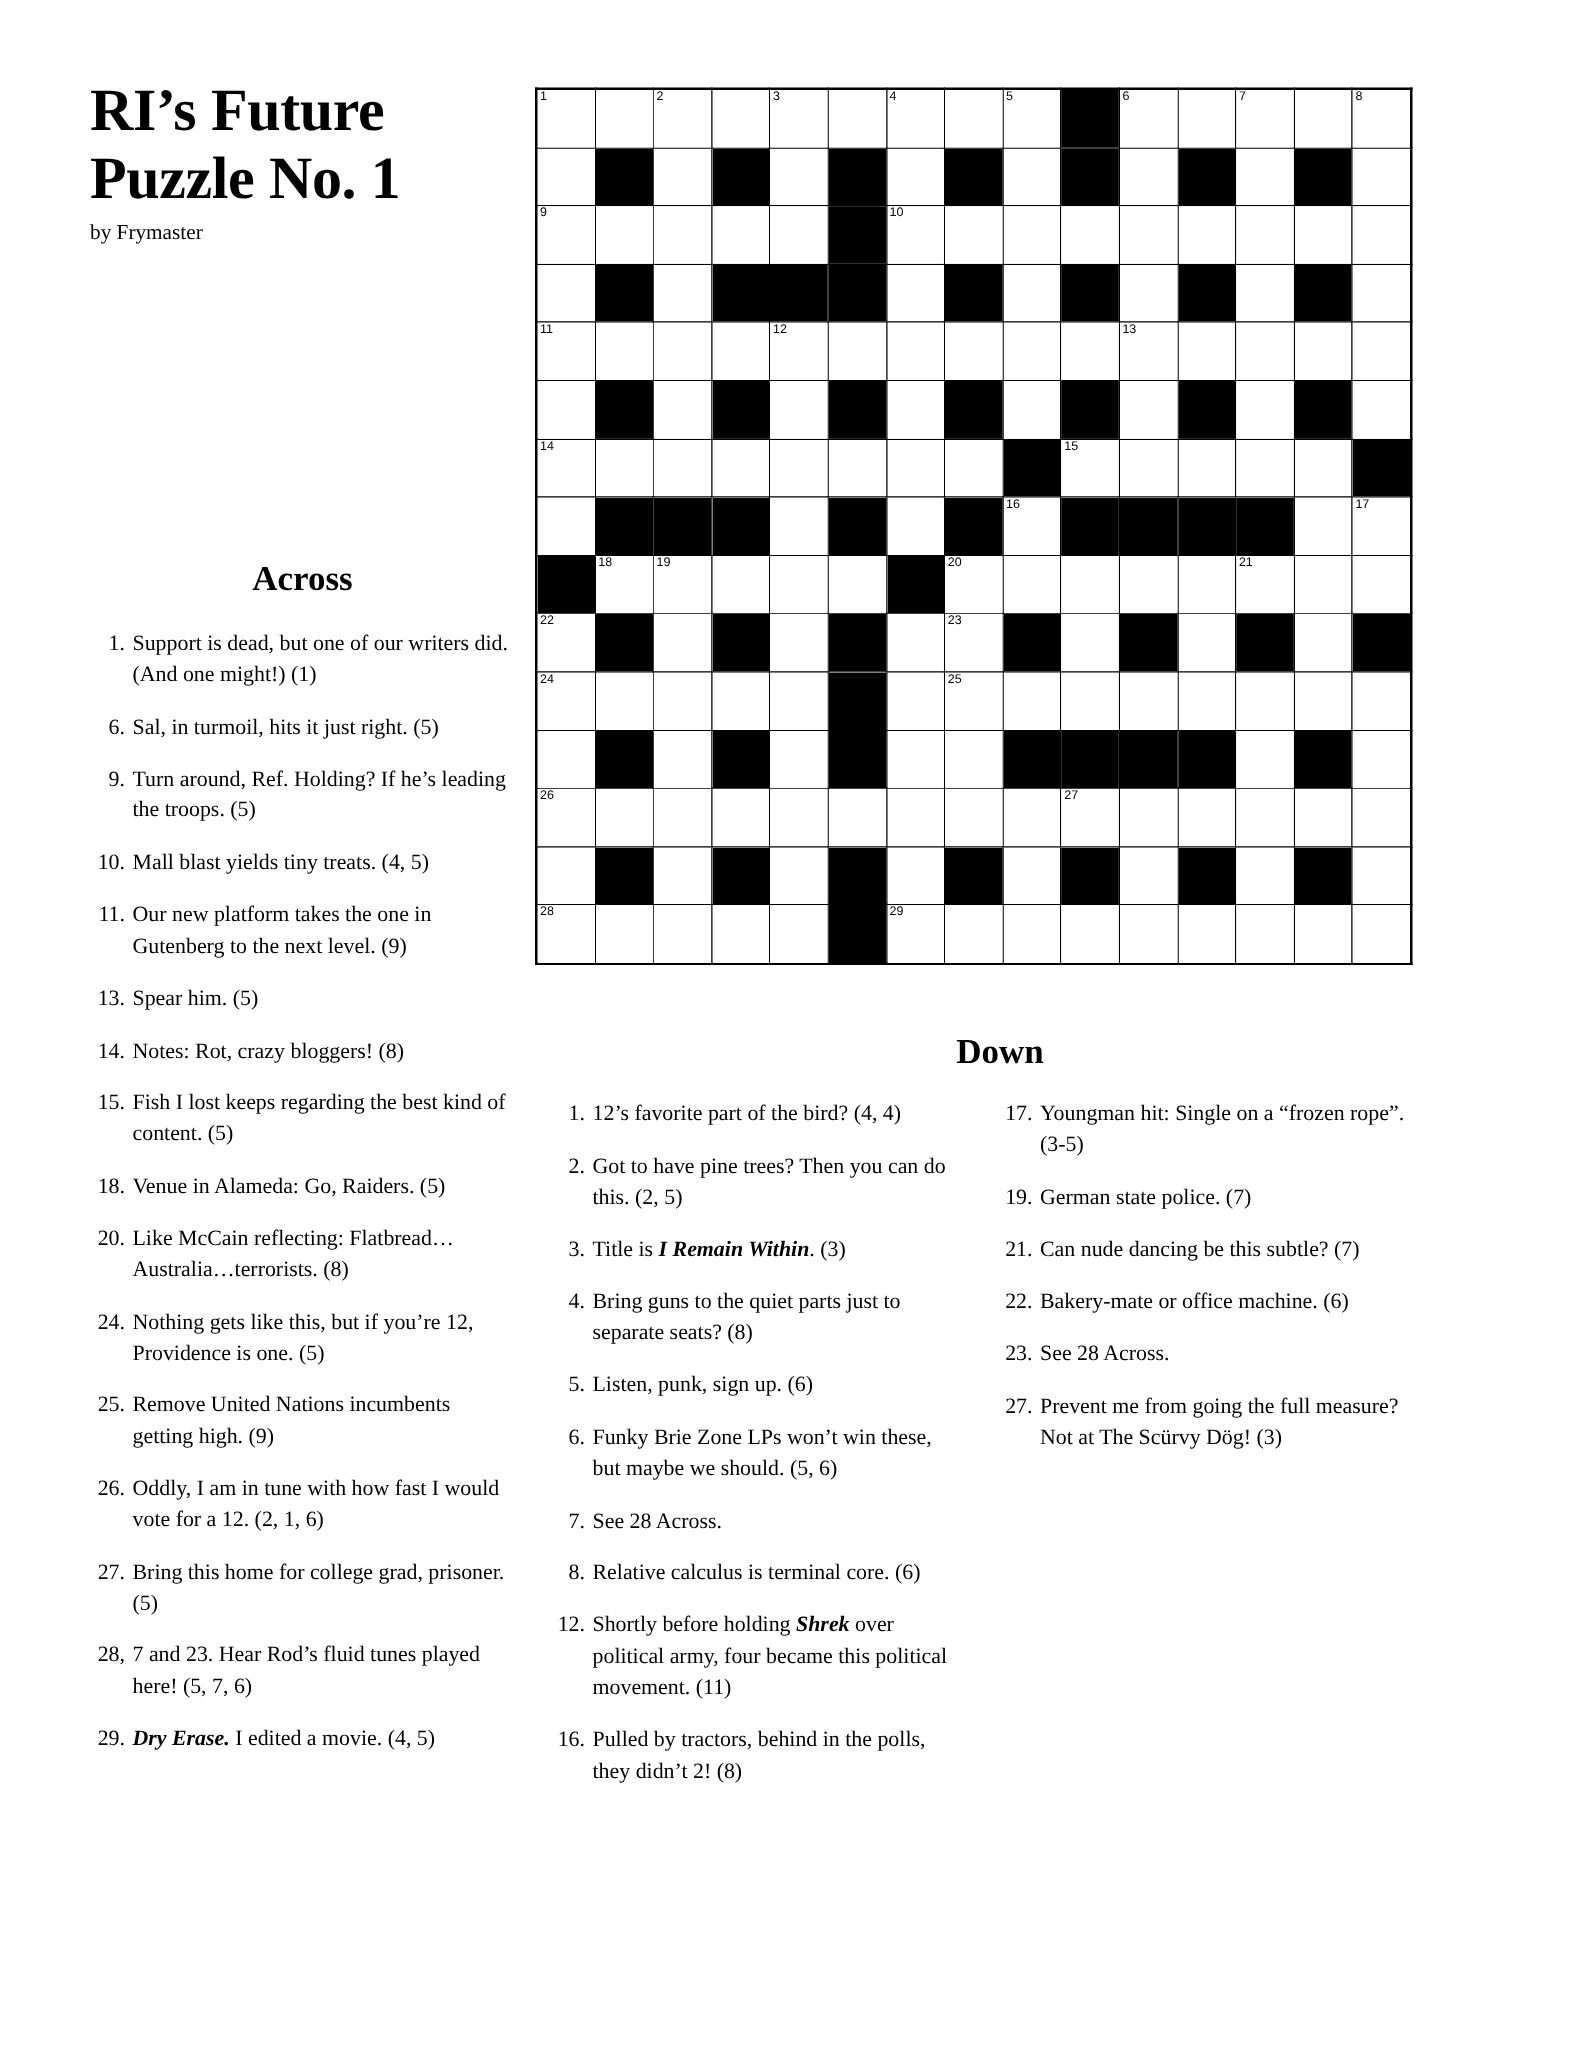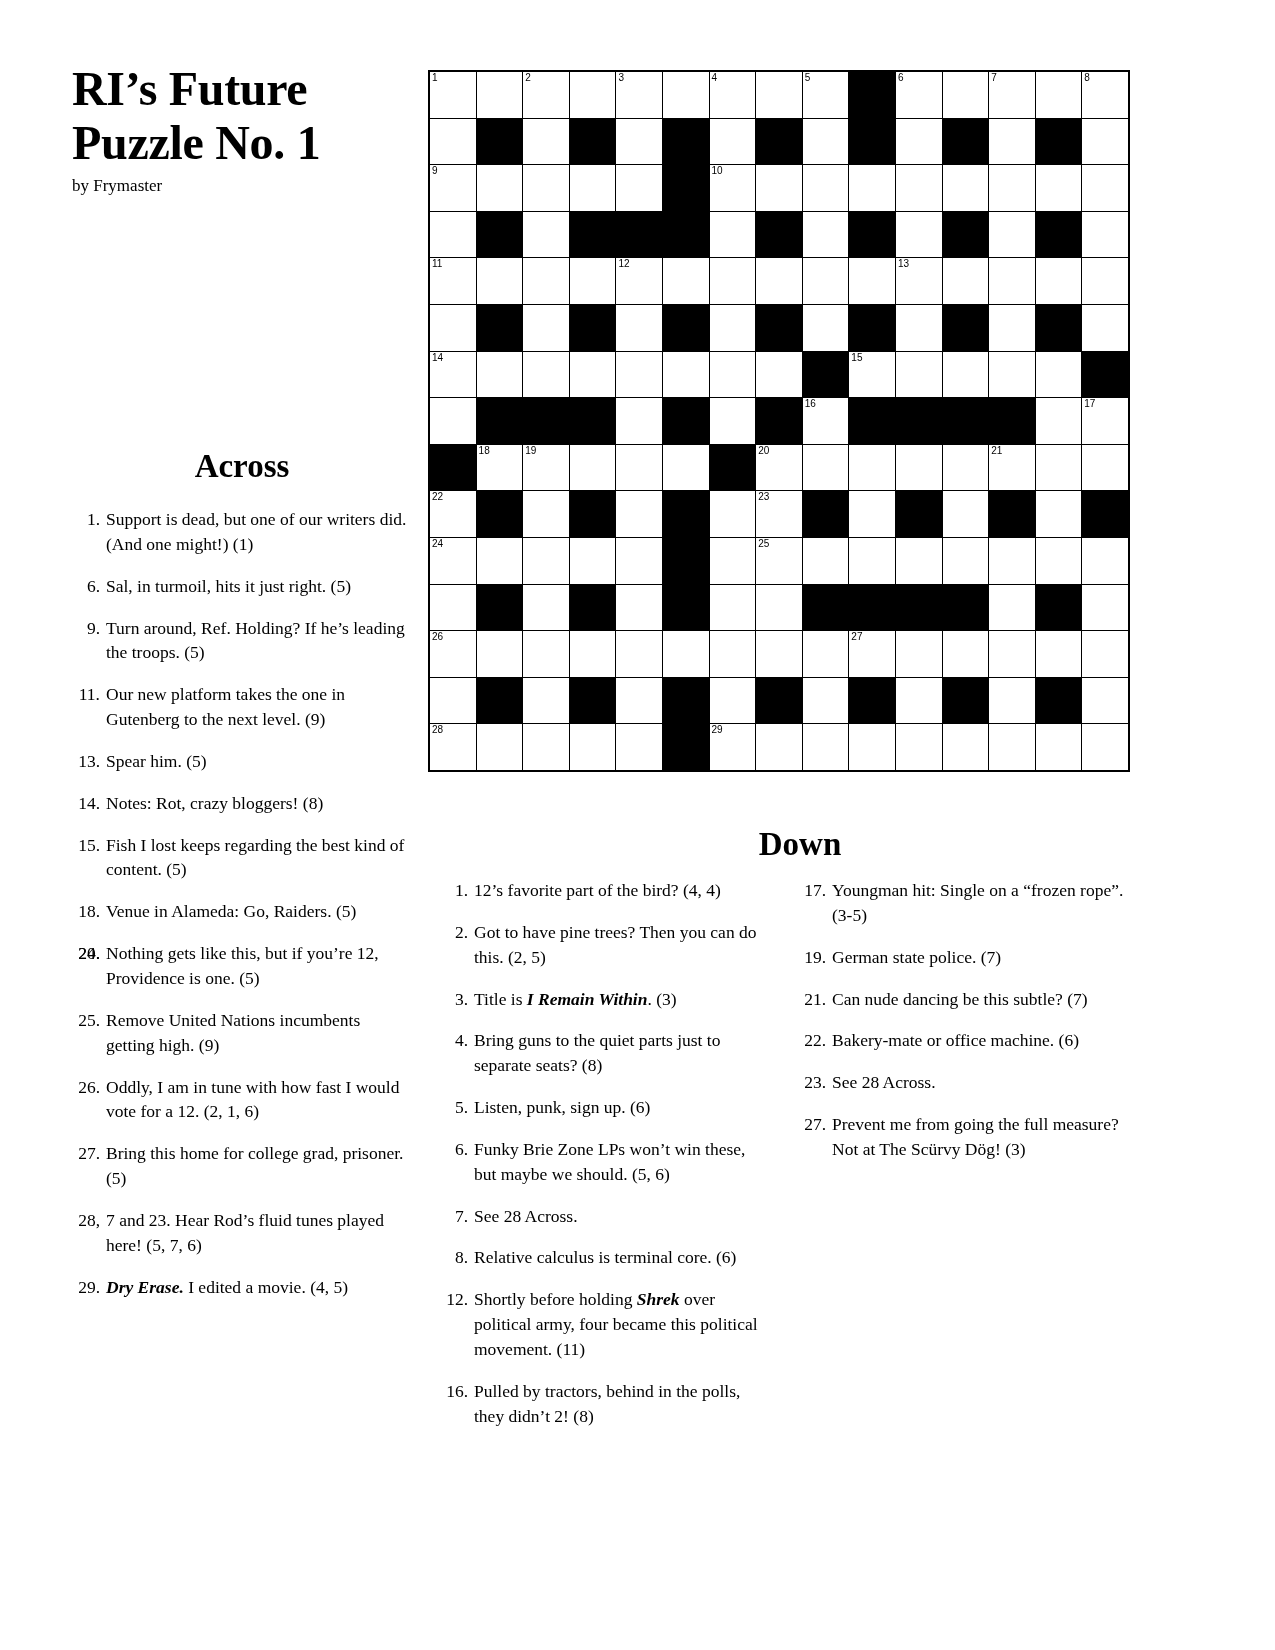--- a/index.html
+++ b/index.html
@@ -64,21 +64,21 @@
     font-family: "Liberation Sans", sans-serif;
     font-size: 10px;
     line-height: 10px;
     color: #000;
   }
 
   
   .section-head {
     font-family: "Liberation Serif", serif;
     font-weight: bold;
-    font-size: 33px;
+    font-size: 28px;
     text-align: center;
     margin: 0 0 22px 0;
   }
 
   #across-col {
     position: absolute;
     left: 72px;
     top: 448px;
     width: 340px;
   }
@@ -453,26 +453,27 @@
       </tbody>
   </table>
 </div>
 
 <div id="across-col">
   <h2 class="section-head">Across</h2>
   <ol class="clues" id="across-list">
       <li><span class="cnum">1.</span><span class="ctext">Support is dead, but one of our writers did. (And one might!) (1)</span></li>
       <li><span class="cnum">6.</span><span class="ctext">Sal, in turmoil, hits it just right. (5)</span></li>
       <li><span class="cnum">9.</span><span class="ctext">Turn around, Ref. Holding? If he’s leading the troops. (5)</span></li>
+      <li><span class="cnum">10.</span><span class="ctext">Mall blast yields tiny treats. (4, 5)</span></li>
       <li><span class="cnum">11.</span><span class="ctext">Our new platform takes the one in Gutenberg to the next level. (9)</span></li>
       <li><span class="cnum">13.</span><span class="ctext">Spear him. (5)</span></li>
       <li><span class="cnum">14.</span><span class="ctext">Notes: Rot, crazy bloggers! (8)</span></li>
       <li><span class="cnum">15.</span><span class="ctext">Fish I lost keeps regarding the best kind of content. (5)</span></li>
       <li><span class="cnum">18.</span><span class="ctext">Venue in Alameda: Go, Raiders. (5)</span></li>
-      <li><span class="cnum">20.</span></li>
+      <li><span class="cnum">20.</span><span class="ctext">Like McCain reflecting: Flatbread… Australia…terrorists.  (8)</span></li>
       <li><span class="cnum">24.</span><span class="ctext">Nothing gets like this, but if you’re 12, Providence is one. (5)</span></li>
       <li><span class="cnum">25.</span><span class="ctext">Remove United Nations incumbents getting high. (9)</span></li>
       <li><span class="cnum">26.</span><span class="ctext">Oddly, I am in tune with how fast I would vote for a 12. (2, 1, 6)</span></li>
       <li><span class="cnum">27.</span><span class="ctext">Bring this home for college grad, prisoner. (5)</span></li>
       <li><span class="cnum">28,</span><span class="ctext">7 and 23. Hear Rod’s fluid tunes played here! (5, 7, 6)</span></li>
       <li><span class="cnum">29.</span><span class="ctext"><i>Dry Erase.</i> I edited a movie. (4, 5)</span></li>
     </ol>
 </div>
 
 <div id="down-head">

